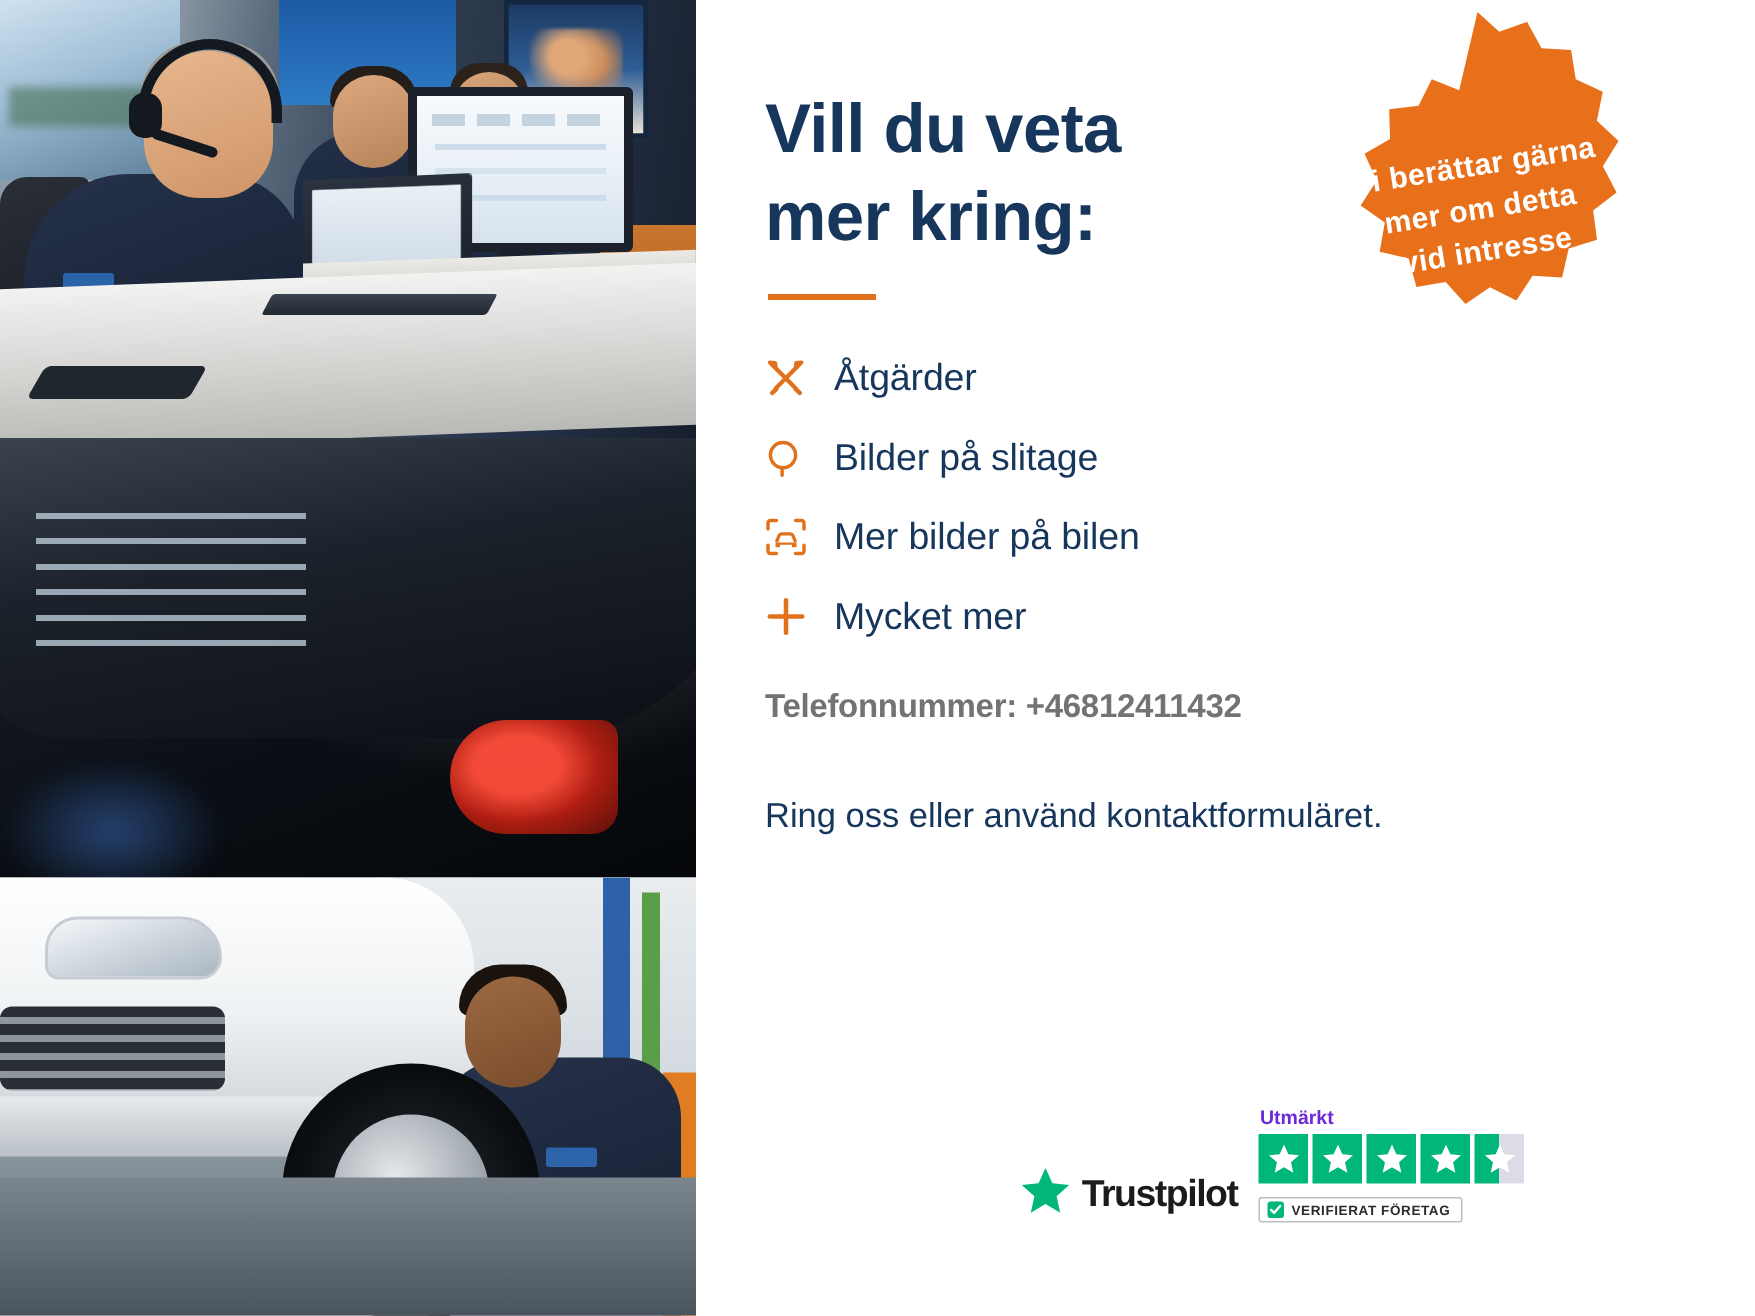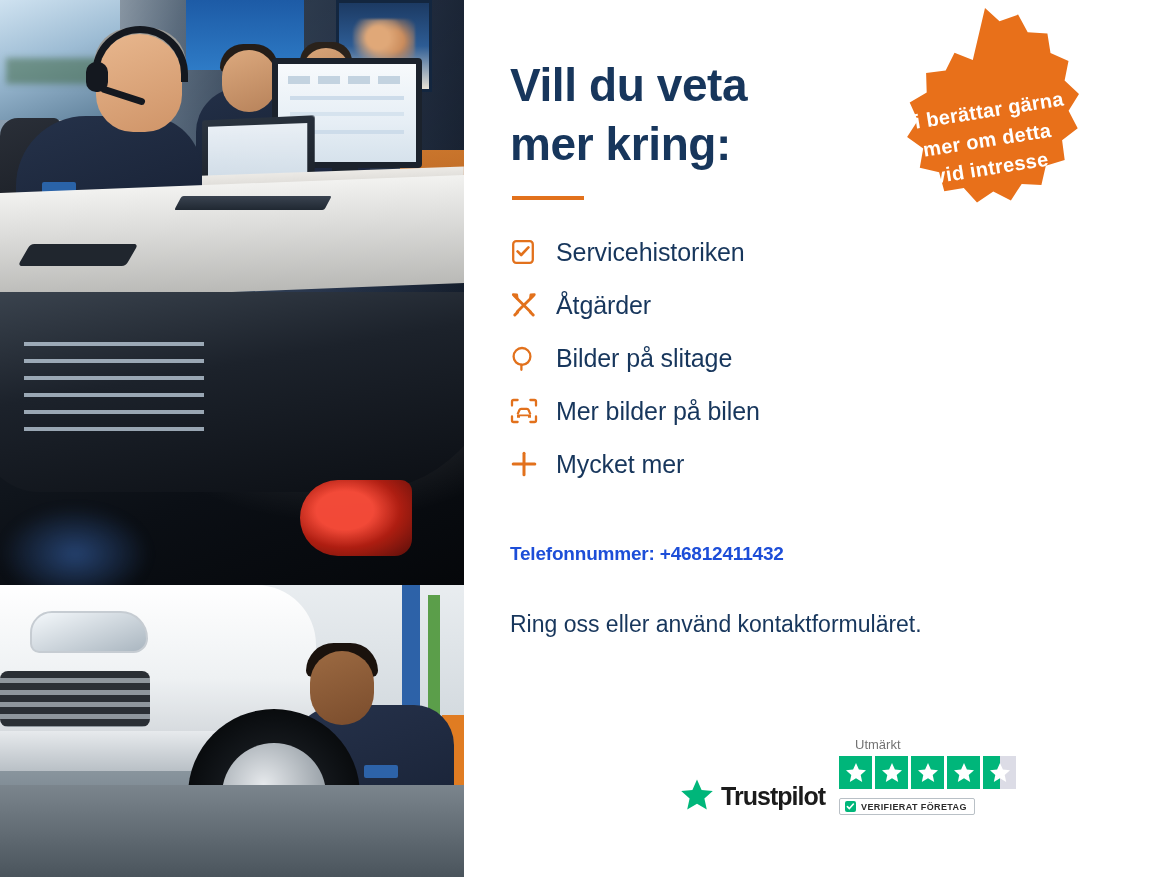--- a/index.html
+++ b/index.html
@@ -316,23 +316,23 @@
     flex: 0 0 46px;
   }
   .feat-label {
     color: #17365c;
     font-size: 25px;
     font-weight: 400;
     letter-spacing: -0.1px;
   }
 
   .phone-line {
-    margin-top: 52px;
-    color: #1d4ed8;
-    font-size: 19px;
+    margin-top: 20px;
+    color: #737373;
+    font-size: 22px;
     font-weight: 700;
     letter-spacing: -0.2px;
   }
   .contact-line {
     color: #17365c;
     font-size: 23px;
     line-height: 1.45;
     margin-top: 10px;
     font-weight: 400;
   }
@@ -365,21 +365,21 @@
   .trustpilot {
     position: absolute; right: 44px; bottom: 62px;
     display: flex; align-items: flex-end; gap: 14px;
   }
   .tp-logo { display: flex; align-items: center; gap: 7px; }
   .tp-word {
     font-size: 25px; font-weight: 700; color: #1b1b1b; letter-spacing: -1px;
   }
   .tp-right { display: flex; flex-direction: column; align-items: flex-start; gap: 4px; }
   .tp-rating-label {
-    font-size: 13px; color: #737373; font-weight: 400; margin-left: 16px;
+    font-size: 13px; color: #6d28d9; font-weight: 700; margin-left: 1px;
   }
   .tp-stars { display: flex; gap: 3px; }
   .tp-star {
     width: 33px; height: 33px; background: #00b67a;
     display: flex; align-items: center; justify-content: center;
   }
   .tp-star.half {
     background: linear-gradient(90deg,#00b67a 0 50%, #dcdce6 50% 100%);
   }
   .tp-verified {
@@ -470,29 +470,20 @@
 
     <h1 class="headline">
       <span>Vill du veta</span><br>
       <span>mer kring:</span>
     </h1>
 
     <div class="rule"></div>
 
     <div class="features">
 
-      <div class="feature">
-        <span class="feat-icon">
-          <svg width="26" height="26" viewBox="0 0 26 26" fill="none">
-            <rect x="3.2" y="2.2" width="19.6" height="21.6" rx="3" stroke="#e2711c" stroke-width="2.3"></rect>
-            <path d="M7.6 12.4l3.6 3.6 7.2-7.6" stroke="#e2711c" stroke-width="2.6" stroke-linecap="round" stroke-linejoin="round"></path>
-          </svg>
-        </span>
-        <span class="feat-label">Servicehistoriken</span>
-      </div>
 
       <div class="feature">
         <span class="feat-icon">
           <svg width="28" height="28" viewBox="0 0 28 28" fill="none">
             <path d="M4 4.4l16.4 16.4" stroke="#e2711c" stroke-width="2.8" stroke-linecap="round"></path>
             <path d="M23.6 4.4L7.2 20.8" stroke="#e2711c" stroke-width="2.8" stroke-linecap="round"></path>
             <path d="M3.2 3.6l3.6.3.4 3.5" stroke="#e2711c" stroke-width="2.6" stroke-linecap="round" stroke-linejoin="round"></path>
             <path d="M24.4 3.6l-3.6.3-.4 3.5" stroke="#e2711c" stroke-width="2.6" stroke-linecap="round" stroke-linejoin="round"></path>
             <path d="M20.4 21.2l2.8 2.8" stroke="#e2711c" stroke-width="3" stroke-linecap="round"></path>
             <path d="M7.6 21.2l-2.8 2.8" stroke="#e2711c" stroke-width="3" stroke-linecap="round"></path>

